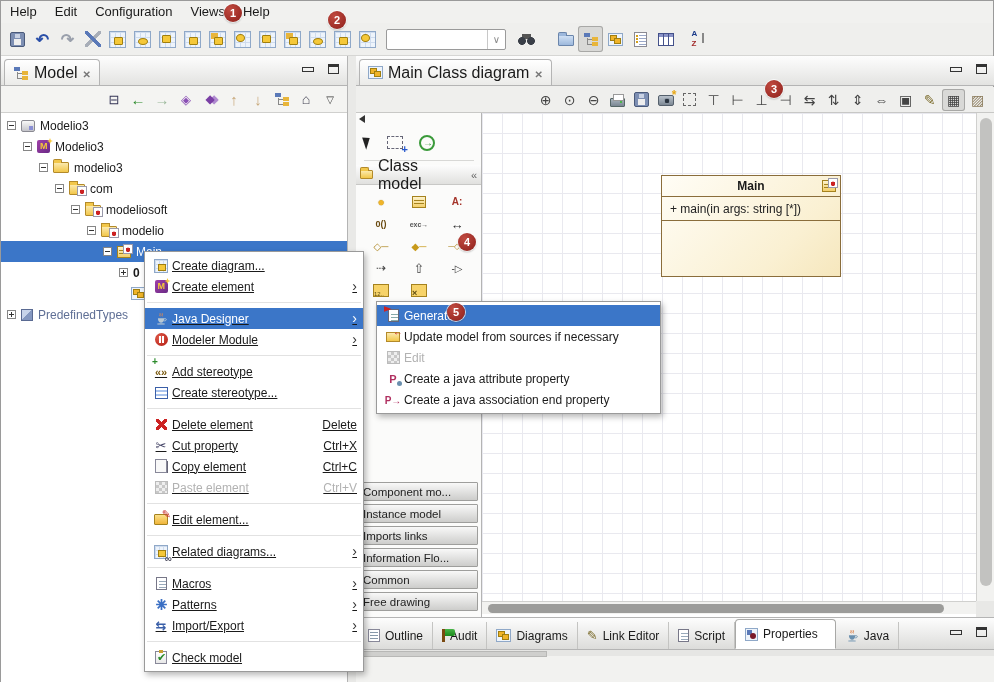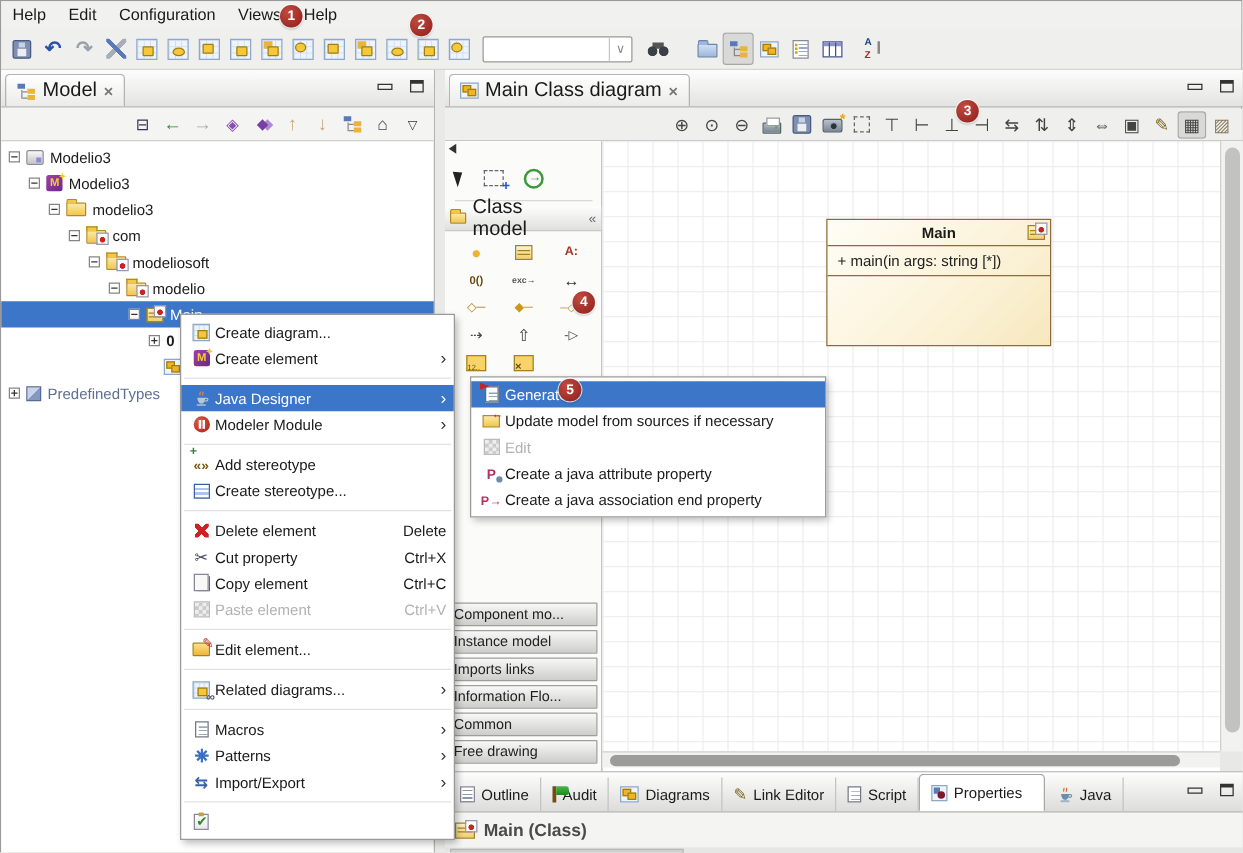--- a/index.html
+++ b/index.html
@@ -585,28 +585,24 @@
             <path d="M6.8 1.5c1.2 1.2-1 2 .3 3.4M9.3 1.5c1.2 1.2-1 2 .3 3.4" stroke="#d66a2a" stroke-width="1.1" fill="none"></path>
             <ellipse cx="8" cy="13.6" rx="4.5" ry="1.1" fill="#6a8fae" opacity=".55"></ellipse>
           </svg>
         <span>Java</span>
       </div>
       <div class="winbtns" style="top:9px">
         <span class="wb-min"></span>
         <span class="wb-max"></span>
       </div>
     </div>
-    <div class="props-header">
-      <span class="ico ic-jclass" style="width:16px;height:13px"></span>
-      <span>Main (Class)</span>
-    </div>
     <div class="props-strip"></div>
   </div>
 
-  <div class="ctxmenu" style="left:143px; top:250px; width:220px;">
+  <div class="ctxmenu" style="left:143px; top:250px; width:220px;text-decoration:underline;">
     <div class="mi">
       <span class="mi-icon">
           <span class="ico ic-sgrid"></span>
         </span>
       <span class="mi-label">Create diagram...</span>
     </div>
     <div class="mi">
       <span class="mi-icon">
           <span class="ico ic-cube"></span>
         </span>
@@ -712,20 +708,21 @@
           <span class="ico ic-impexp"></span>
         </span>
       <span class="mi-label">Import/Export</span>
       <span class="mi-arrow"></span>
     </div>
     <div class="msep"></div>
     <div class="mi">
       <span class="mi-icon">
           <span class="ico ic-check"></span>
         </span>
+      <span class="mi-label">Check model</span>
     </div>
   </div>
 
   <div class="ctxmenu" style="left:375px; top:300px; width:285px; z-index:51;">
     <div class="mi hl">
       <span class="mi-icon">
           <span class="ico ic-gen"></span>
         </span>
       <span class="mi-label">Generate</span>
     </div>

